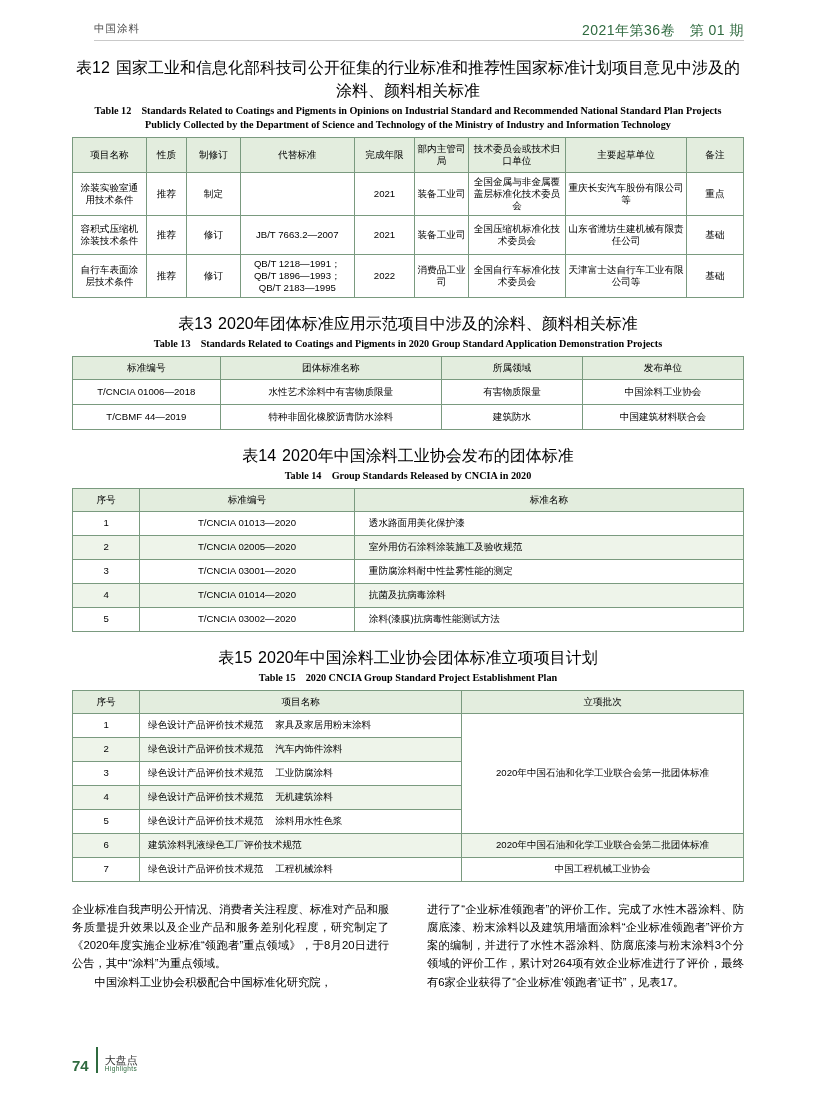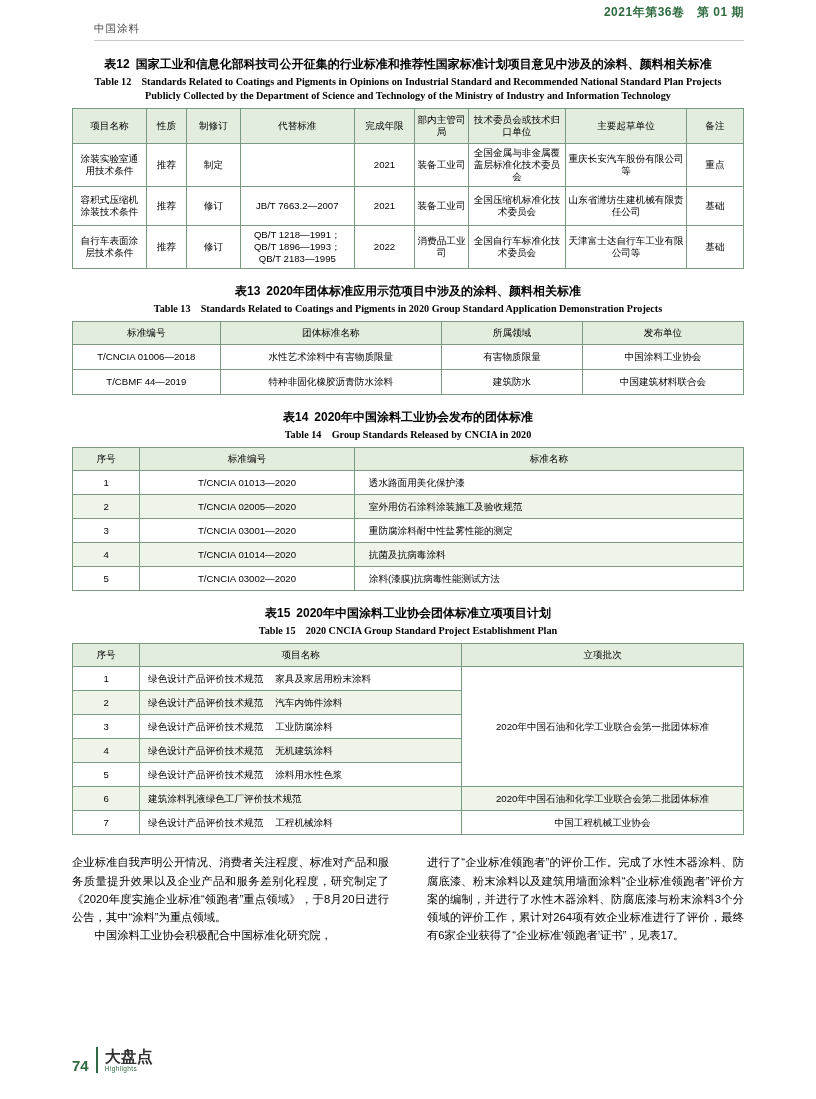--- a/index.html
+++ b/index.html
@@ -35,44 +35,43 @@
     top: 22px;
     font-family: "Liberation Sans", sans-serif;
     font-size: 10.5px;
     color: #4d4d4d;
     letter-spacing: 1px;
     text-align: right;
   }
   .header .issue {
     position: absolute;
     right: 0px;
-    top: 4px;
-    font-family: "Liberation Sans", sans-serif;
-    font-size: 12px;
+    top: 22px;
+    font-family: "Liberation Sans", sans-serif;
+    font-size: 14px;
     color: #2f6a3f;
     letter-spacing: 0.5px;
-    font-weight: bold;
   }
   .header .rule {
     position: absolute;
     left: 22px;
     right: 0;
     top: 40px;
     border-bottom: 1px solid #c9c9c9;
   }
 
   
   .tblock {
     margin-top: 14px;
   }
   .cap-cn {
     text-align: center;
     font-family: "Liberation Sans", sans-serif;
-    font-weight: bold;
-    font-size: 12px;
+    font-weight: normal;
+    font-size: 16px;
     line-height: 1.45;
     color: #000;
   }
   .cap-cn .num {
     margin-right: 6px;
   }
   .cap-en {
     text-align: center;
     font-family: "Liberation Serif", serif;
     font-weight: bold;
@@ -159,22 +158,22 @@
   .footer .bar {
     width: 2px;
     height: 26px;
     background: #2f6a3f;
   }
   .footer .sec {
     line-height: 1.05;
   }
   .footer .sec .cn {
     font-family: "Liberation Sans", sans-serif;
-    font-size: 16px;
-    font-weight: bold;
+    font-size: 11px;
+    font-weight: normal;
     color: #333;
   }
   .footer .sec .en {
     font-family: "Liberation Sans", sans-serif;
     font-size: 6.5px;
     color: #2f6a3f;
     letter-spacing: 0.4px;
   }
 </style>
 </head>

